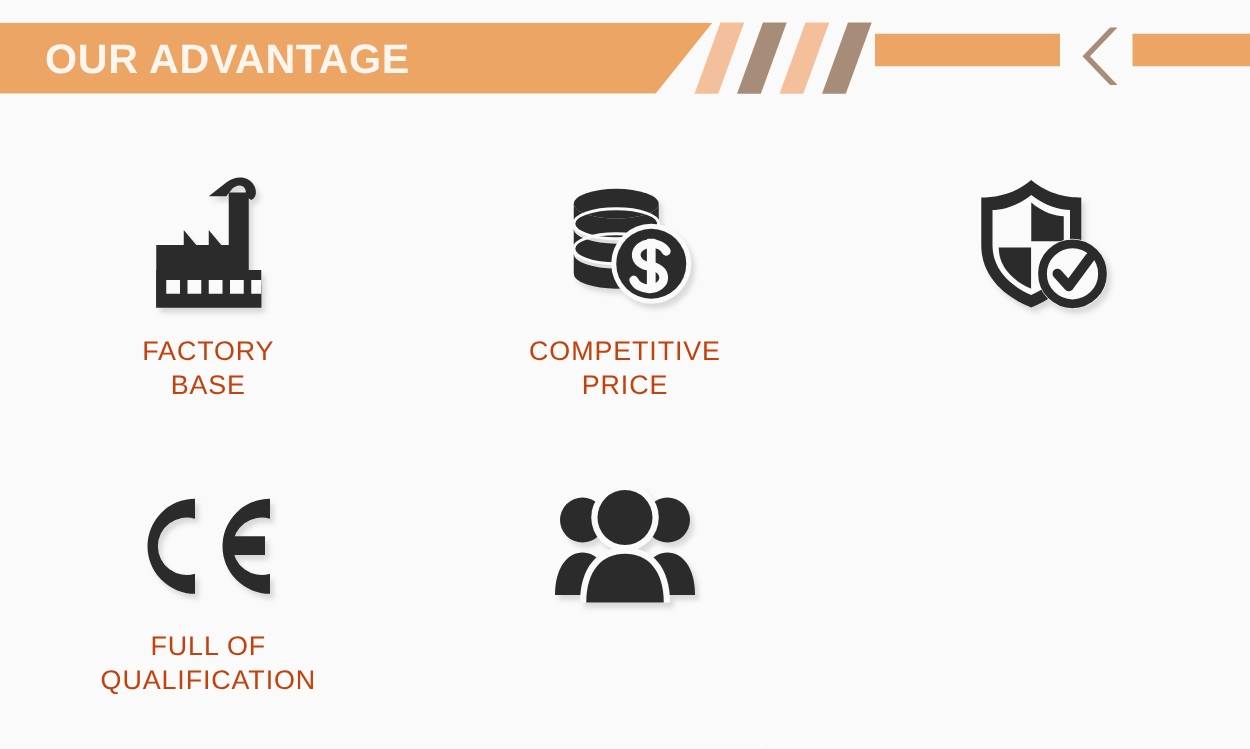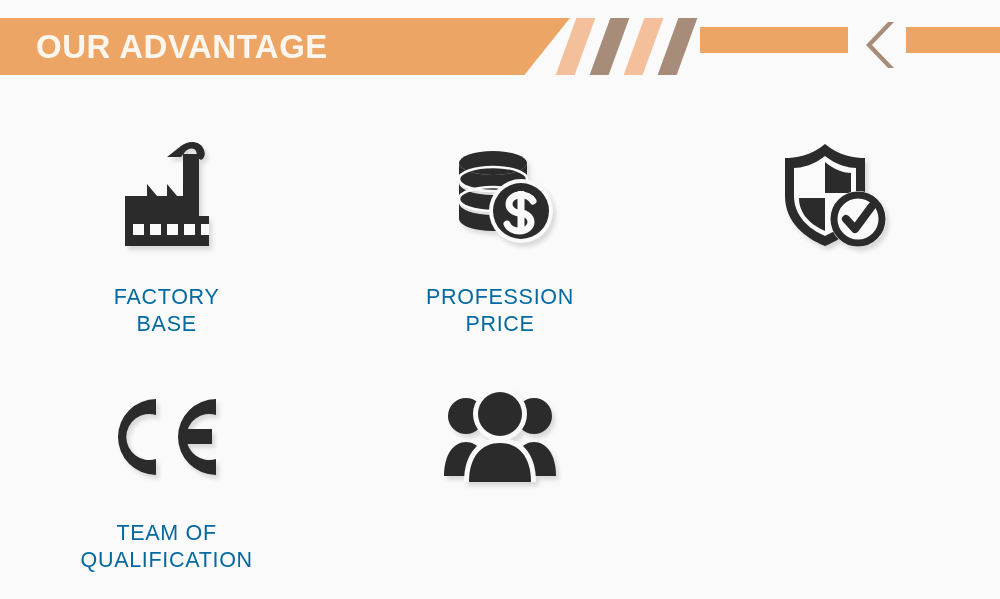--- a/index.html
+++ b/index.html
@@ -117,26 +117,26 @@
     height: 120px;
     display: flex;
     align-items: center;
     justify-content: center;
   }
   .cell-icon svg {
     display: block;
     filter: drop-shadow(3px 4px 2px rgba(0,0,0,0.13));
   }
   .cell-label {
-    margin-top: 28px;
+    margin-top: 12px;
     text-align: center;
     font-size: 21.5px;
     line-height: 27px;
     letter-spacing: 0.7px;
-    color: #0369a1;
+    color: #c2410c;
     font-family: "Liberation Sans", sans-serif;
     font-weight: normal;
     white-space: pre-line;
   }
   .row2 .cell-icon { height: 110px; }
 </style>
 </head>
 <body>
 
 <div class="page">
@@ -203,21 +203,21 @@
             <ellipse cx="48" cy="58" rx="34" ry="12" fill="none" stroke="#fafafa" stroke-width="2.5"></ellipse>
           </g>
           <circle cx="76" cy="70" r="32" fill="#fafafa"></circle>
           <circle cx="76" cy="70" r="28" fill="#2B2B2B"></circle>
           <g fill="#fafafa">
             <rect x="72.5" y="50" width="7" height="40" rx="1"></rect>
             <path d="M88 60 a13 10 0 0 0 -13 -6 a11 9 0 0 0 0 18 a11 9 0 0 1 0 18 a13 10 0 0 1 -13 -7" fill="none" stroke="#fafafa" stroke-width="7" stroke-linecap="round"></path>
           </g>
         </svg>
       </div>
-      <div class="cell-label">PROFESSION
+      <div class="cell-label">COMPETITIVE
 PRICE</div>
     </div>
 
     <div class="cell">
       <div class="cell-icon">
         <svg width="112" height="112" viewBox="0 0 112 112">
           <path d="M48 4 C34 16 18 18 8 18 L8 56 C8 82 28 98 48 106 C68 98 88 82 88 56 L88 18 C78 18 62 16 48 4 Z" fill="#2B2B2B"></path>
           <path d="M48 16 C37 25 24 28 17 28 L17 56 C17 76 32 89 48 96 C64 89 79 76 79 56 L79 28 C72 28 59 25 48 16 Z" fill="#fafafa"></path>
           <path d="M48 22 C39 30 28 33 22 33 L22 53 L48 53 Z" fill="#fafafa"></path>
           <path d="M48 22 C57 30 68 33 74 33 L74 53 L48 53 Z" fill="#2B2B2B"></path>
@@ -233,21 +233,21 @@
     <div class="cell row2">
       <div class="cell-icon">
         <svg width="110" height="96" viewBox="0 0 110 96">
           <g fill="#2B2B2B">
             <path d="M44 10 A38 38 0 1 0 44 86 L44 70 A23 23 0 1 1 44 26 Z"></path>
             <path d="M104 10 A38 38 0 1 0 104 86 L104 70 A23 23 0 1 1 104 26 Z"></path>
             <rect x="69" y="40" width="31" height="15"></rect>
           </g>
         </svg>
       </div>
-      <div class="cell-label">TEAM OF
+      <div class="cell-label">FULL OF
 QUALIFICATION</div>
     </div>
 
     <div class="cell row2">
       <div class="cell-icon">
         <svg width="116" height="98" viewBox="0 0 116 98">
           <g fill="#2B2B2B">
             <circle cx="24" cy="28" r="18"></circle>
             <path d="M2 88 C2 66 12 54 24 54 C36 54 46 66 46 88 Z"></path>
             <circle cx="92" cy="28" r="18"></circle>

